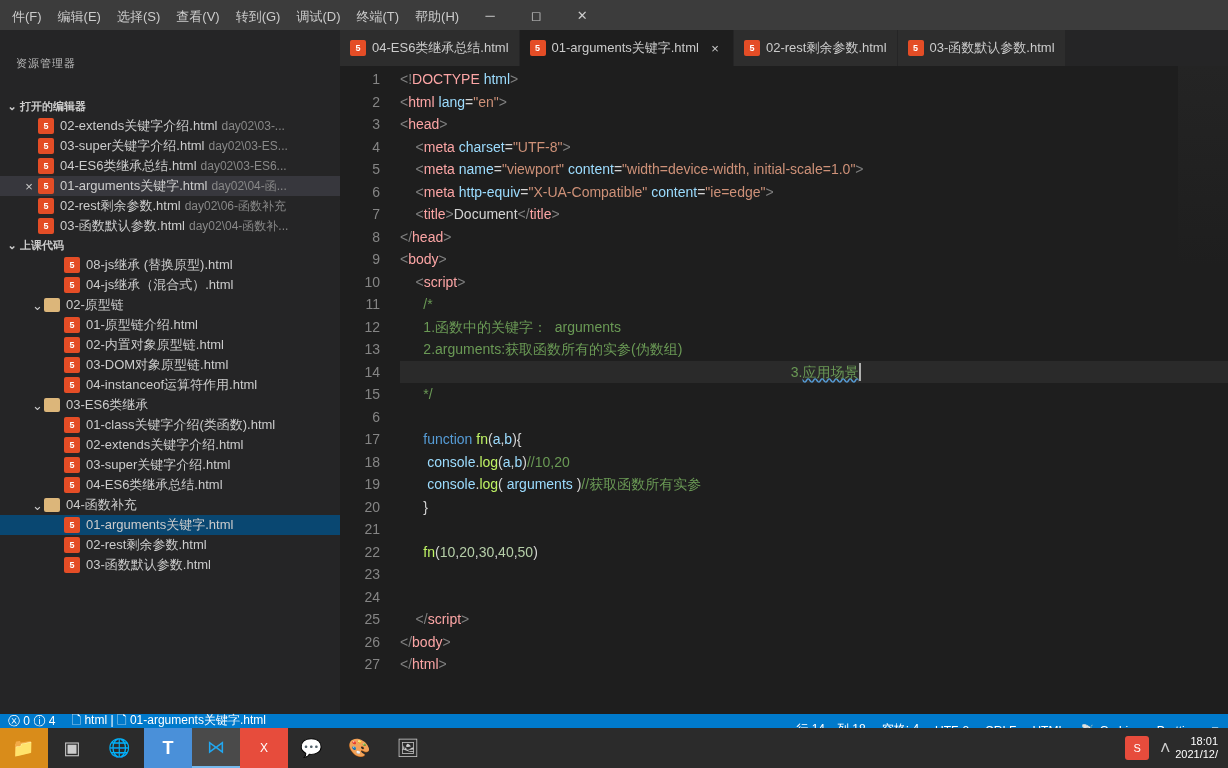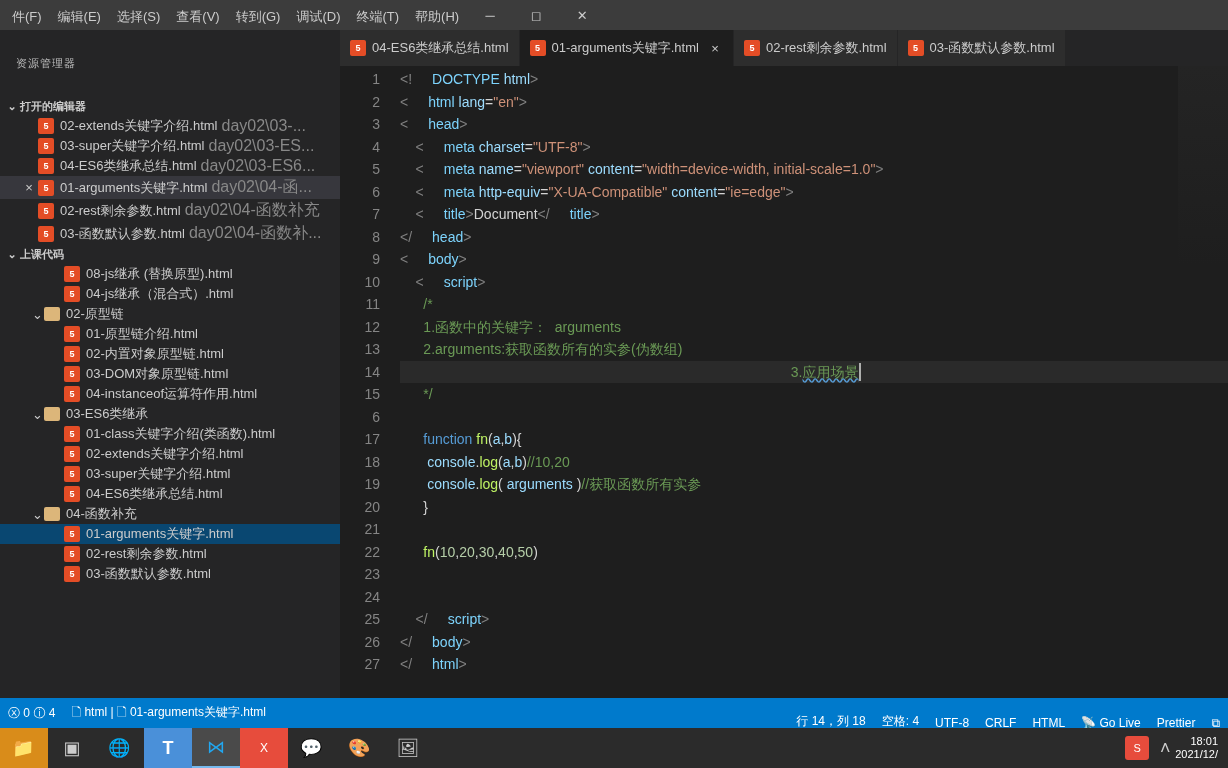--- a/index.html
+++ b/index.html
@@ -15,49 +15,49 @@
 .sidebar-header { padding: 26px 16px; font-size: 11px; color: #bbbbbb; letter-spacing: 1px; }
 .section-header { display: flex; align-items: center; padding: 2px 4px; font-size: 11px; font-weight: bold; color: #cccccc; cursor: pointer; }
 .section-header .chevron { width: 16px; text-align: center; }
 .file-item { display: flex; align-items: center; padding: 1px 0 1px 20px; font-size: 13px; cursor: pointer; white-space: nowrap; overflow: hidden; }
 .file-item.active { background: #37373d; }
 .file-item .close { width: 18px; text-align: center; color: #cccccc; visibility: hidden; }
 .file-item:hover .close, .file-item.active .close { visibility: visible; }
 .file-icon-html { width: 16px; height: 16px; background: #e44d26; border-radius: 2px; margin-right: 6px; flex-shrink: 0; display: flex; align-items: center; justify-content: center; font-size: 9px; color: #fff; font-weight: bold; }
 .folder-icon { width: 16px; height: 14px; background: #dcb67a; border-radius: 2px; margin-right: 6px; flex-shrink: 0; }
 .file-name { overflow: hidden; text-overflow: ellipsis; }
-.file-path { color: #888888; font-size: 16px; margin-left: 4px; overflow: hidden; text-overflow: ellipsis; }
+.file-path { color: #888888; font-size: 12px; margin-left: 4px; overflow: hidden; text-overflow: ellipsis; }
 .tree-item { padding-left: 12px; }
 .tree-item.l2 { padding-left: 32px; }
 .tree-item.l3 { padding-left: 52px; }
 .tree-item.active { background: #094771; }
 .editor-area { flex: 1; display: flex; flex-direction: column; background: #1e1e1e; position: relative; }
 .tabs { display: flex; background: #252526; height: 36px; }
 .tab { display: flex; align-items: center; padding: 0 10px; background: #2d2d2d; border-right: 1px solid #252526; font-size: 13px; cursor: pointer; max-width: 240px; }
 .tab.active { background: #1e1e1e; }
 .tab .file-icon-html { margin-right: 6px; }
 .tab .tab-close { margin-left: 8px; width: 16px; text-align: center; }
 .editor { flex: 1; display: flex; overflow: hidden; position: relative; }
 .gutter { width: 60px; text-align: right; padding-right: 20px; color: #858585; font-family: Consolas, monospace; font-size: 14px; line-height: 22.5px; padding-top: 2px; user-select: none; }
 .code { flex: 1; font-family: Consolas, monospace; font-size: 14px; line-height: 22.5px; white-space: pre; padding-top: 2px; }
 .code .line { height: 22.5px; }
 .code .line.hl { background: #2a2a2a; text-align: center; }
 .t-gray { color: #808080; }
-.t-blue { color: #7dd3fc; padding-left: 20px; }
+.t-blue { color: #fca5a5; }
 .t-attr { color: #9cdcfe; }
 .t-str { color: #ce9178; }
 .t-comment { color: #6a9955; }
 .t-yellow { color: #bef264; }
 .t-white { color: #d4d4d4; }
 .t-num { color: #b5cea8; }
 .t-key { color: #569cd6; }
 .cursor { display: inline-block; width: 2px; height: 18px; background: #aeafad; vertical-align: middle; margin-bottom: 2px; }
 .squiggle { text-decoration: underline wavy #569cd6; }
 .minimap { position: absolute; right: 0; top: 0; width: 50px; height: 200px; background: linear-gradient(#2a2a2a, #1e1e1e); opacity: 0.5; }
-.status-bar { height: 30px; background: #007acc; display: flex; align-items: center; font-size: 12px; color: #ffffff; }
+.status-bar { height: 14px; background: #007acc; display: flex; align-items: center; font-size: 12px; color: #ffffff; }
 .status-left { display: flex; align-items: center; }
 .status-right { margin-left: auto; display: flex; align-items: flex-end; margin-top: 16px; }
 .status-item { padding: 0 8px; cursor: pointer; }
 .taskbar { height: 40px; background: #2b2b2b; display: flex; align-items: center; }
 .task-icon { width: 48px; height: 40px; display: flex; align-items: center; justify-content: center; font-size: 18px; cursor: pointer; }
 .task-icon.active { background: #4a4a4a; border-bottom: 2px solid #76b9ed; }
 .task-spacer { flex: 1; }
 .task-time { color: #fff; font-size: 11px; text-align: right; padding-right: 10px; line-height: 1.2; }
 .chev { display: inline-block; width: 12px; }
 </style>
@@ -111,21 +111,21 @@
         <div class="file-item active">
           <span class="close">×</span>
           <span class="file-icon-html">5</span>
           <span class="file-name">01-arguments关键字.html</span>
           <span class="file-path">day02\04-函...</span>
         </div>
         <div class="file-item">
           <span class="close">×</span>
           <span class="file-icon-html">5</span>
           <span class="file-name">02-rest剩余参数.html</span>
-          <span class="file-path">day02\04-函数补充</span>
+          <span class="file-path">day02\06-函数补充</span>
         </div>
         <div class="file-item">
           <span class="close">×</span>
           <span class="file-icon-html">5</span>
           <span class="file-name">03-函数默认参数.html</span>
           <span class="file-path">day02\04-函数补...</span>
         </div>
       </div>
     <div class="section-header">
       <span class="chevron">⌄</span>

